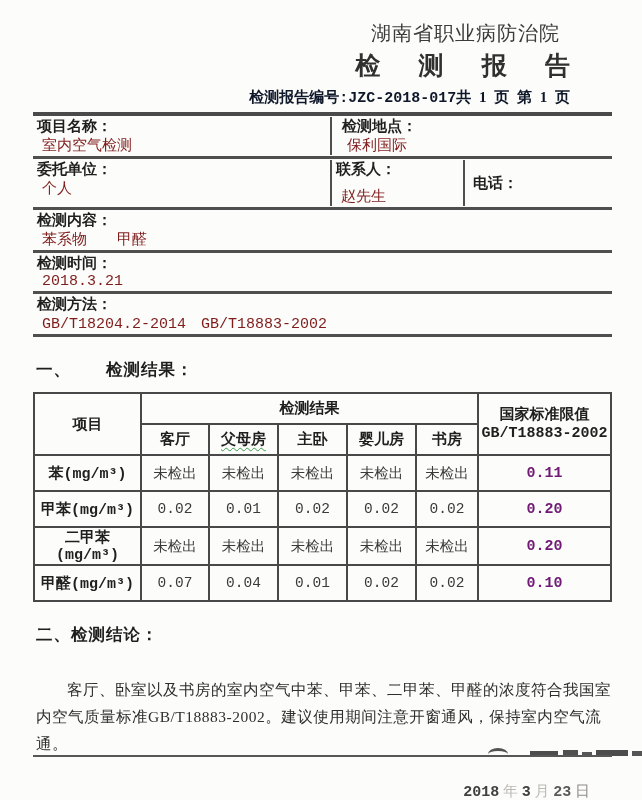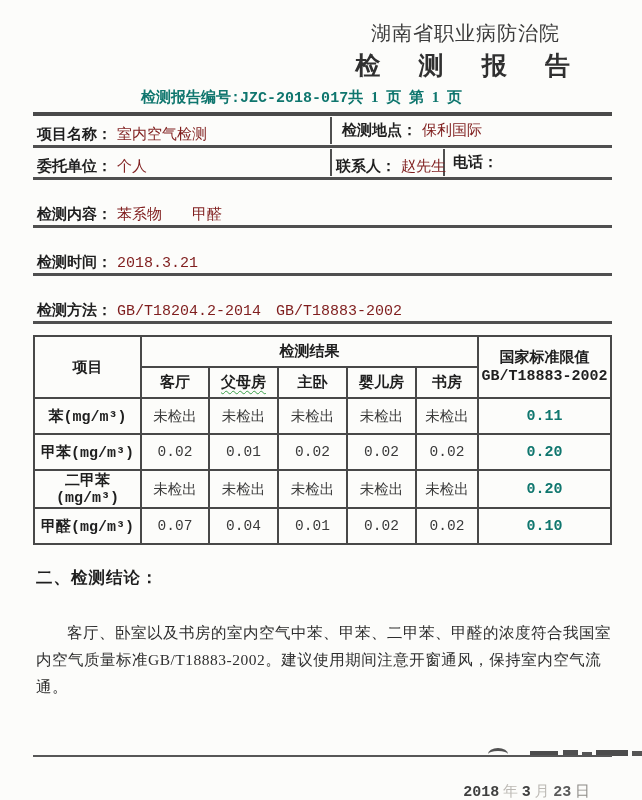--- a/index.html
+++ b/index.html
@@ -14,57 +14,57 @@
   
   .org-name{
     padding:20px 82px 0 0;text-align:right;
     font-size:20px;letter-spacing:1px;color:#3b3b3b;line-height:26px;
   }
   .report-title{
     padding:4px 56px 0 12px;text-align:right;
     font-size:25px;font-weight:bold;letter-spacing:16px;color:#303030;line-height:32px;
   }
   .meta-row{
-    display:flex;justify-content:center;align-items:flex-end;
-    margin:6px 70px 5px 33px;font-size:15px;font-weight:bold;color:#0f766e;
+    display:flex;justify-content:flex-end;align-items:flex-end;
+    margin:6px 70px 5px 33px;font-size:15px;font-weight:bold;color:#0f172a;
   }
   .meta-row .report-no{font-size:15px;}
   .meta-row .page-info{letter-spacing:2px;}
 
   
   .info-table{margin-left:33px;width:579px;border-top:4px solid #4a4a4a;font-size:15px;}
   .info-row{display:flex;align-items:center;border-bottom:3px solid #4f4f4f;min-height:27px;padding:1px 0;}
-  .info-cell{display:flex;align-items:flex-end;padding-left:4px;box-sizing:border-box;}
+  .info-cell{display:flex;align-items:flex-start;padding-left:4px;box-sizing:border-box;flex-direction:column;}
   .c-project{width:299px;border-right:2px solid #4f4f4f;align-self:stretch;}
   .c-location{flex:1;padding-left:10px;}
   .c-client{width:299px;border-right:2px solid #4f4f4f;align-self:stretch;}
-  .c-contact{width:113px;border-right:2px solid #4f4f4f;align-self:stretch;}
+  .c-contact{width:133px;border-right:2px solid #4f4f4f;align-self:stretch;gap:8px;}
   .c-phone{flex:1;padding-left:8px;}
-  .c-full{flex:1;margin-top:24px;}
+  .c-full{flex:1;}
   .lbl{font-weight:bold;color:#1f1f1f;white-space:pre;}
   .val{margin-left:5px;color:#7f1d1d;white-space:pre;}
 
   
   .sec-heading{margin:22px 0 0 36px;font-size:16.5px;font-weight:bold;color:#1e1e1e;letter-spacing:1px;}
 
   
   table.results{
     border-collapse:collapse;table-layout:fixed;
     width:577px;margin:11px 0 0 33px;text-align:center;
   }
   table.results th,table.results td{border:2px solid #484848;padding:0;overflow:hidden;}
   .hdr{font-weight:bold;font-size:15px;color:#1f1f1f;height:29px;}
   .hdr-limit{font-weight:bold;font-size:15px;color:#1f1f1f;line-height:20px;}
   .squiggle{
     text-decoration:underline;text-decoration-style:wavy;
     text-decoration-color:#3aa04a;text-underline-offset:3px;text-decoration-thickness:1px;
   }
   td.subst{font-weight:bold;font-size:15px;color:#1f1f1f;height:34px;}
   td.rv{font-size:14.5px;color:#3a3a3a;}
-  td.limit{font-weight:bold;font-size:15px;color:#0f766e;}
+  td.limit{font-weight:bold;font-size:15px;color:#701a75;}
 
   
   .conclusion{
     margin:30px 26px 0 36px;text-indent:2em;
     font-size:15.5px;line-height:27px;color:#2e2e2e;letter-spacing:0.5px;
   }
 
   
   .footer{position:absolute;left:33px;top:755px;width:579px;}
   .footer-rule{border-top:2px solid #575757;height:0;}
@@ -134,20 +134,21 @@
       </div>
     </div>
     <div class="info-row">
       <div class="info-cell c-full">
         <span class="lbl">检测方法：</span>
         <span class="val mono">GB/T18204.2-2014　GB/T18883-2002</span>
       </div>
     </div>
   </div>
 
+  <div class="sec-heading">一、　　检测结果：</div>
 
   <table class="results">
     <colgroup>
       <col style="width:107px">
         <col style="width:68px">
         <col style="width:69px">
       <col style="width:69px">
         <col style="width:69px">
         <col style="width:62px">
         <col style="width:133px">

